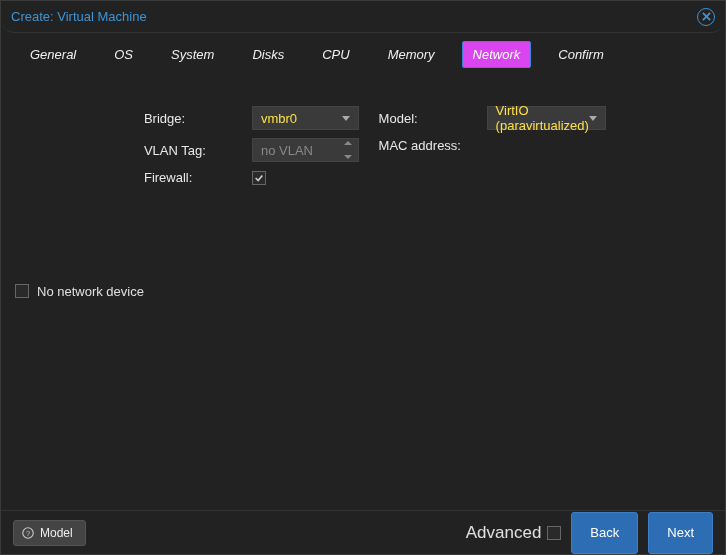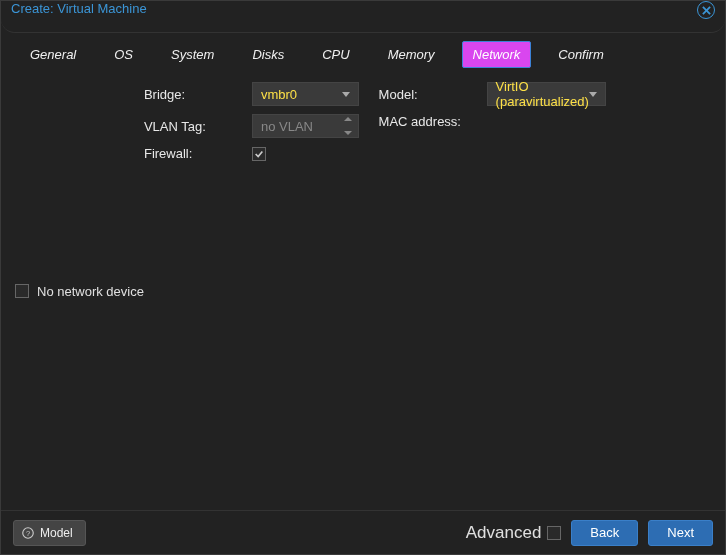--- a/index.html
+++ b/index.html
@@ -16,20 +16,21 @@
     width: 726px;
     height: 555px;
     background: #222;
     border: 1px solid #3a3a3a;
     display: flex;
     flex-direction: column;
   }
   .titlebar {
     height: 32px;
     display: flex;
+    align-items: center;
     justify-content: space-between;
     padding: 0 10px;
     border-bottom: 1px solid #333;
     border-radius: 14px;
   }
   .titlebar-title {
     color: #3b95d6;
     font-size: 13px;
   }
   .close-btn {
@@ -79,20 +80,21 @@
     display: inline-flex;
     align-items: center;
     justify-content: center;
     cursor: pointer;
   }
   .checkbox.checked svg { display: block; }
   .checkbox svg { display: none; width: 10px; height: 10px; stroke: #ccc; stroke-width: 2; fill: none; }
   .columns {
     display: flex;
     gap: 20px;
+    margin-top: 24px;
   }
   .col { flex: 1; display: flex; flex-direction: column; gap: 8px; }
   .field-row {
     display: flex;
     align-items: center;
   }
   .field-label {
     width: 108px;
     color: #e8e8e8;
     font-size: 13px;
@@ -148,21 +150,21 @@
     align-items: center;
     gap: 6px;
     color: #eee;
     cursor: pointer;
     font-size: 12px;
   }
   .help-btn svg { width: 12px; height: 12px; fill: #ccc; }
   .spacer { flex: 1; }
   .adv-row { display: flex; align-items: center; gap: 6px; color: #e0e0e0; font-size: 17px; }
   .btn {
-    height: 26px;
+    height: 42px;
     padding: 0 18px;
     background: #2d6db3;
     border: 1px solid #3a7fc8;
     border-radius: 3px;
     color: #fff;
     font-size: 13px;
     cursor: pointer;
     display: flex; align-items: center;
   }
 </style>

